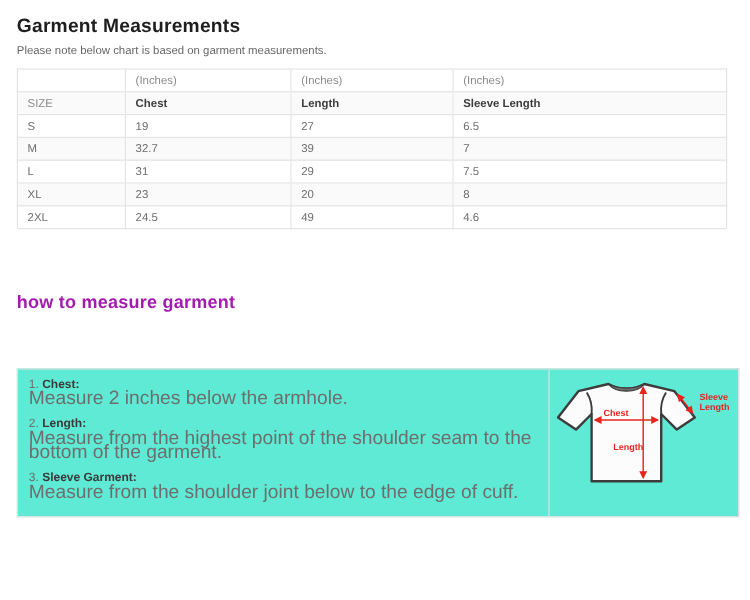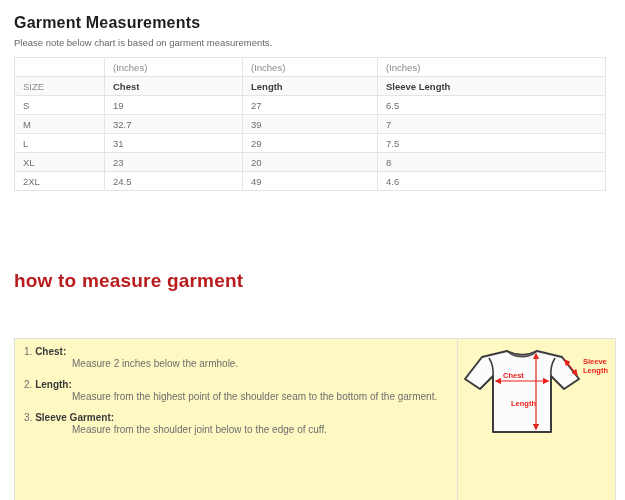--- a/index.html
+++ b/index.html
@@ -40,45 +40,44 @@
     white-space:nowrap;
     overflow:hidden;
   }
   table.size-chart tr:nth-child(even) td,
   table.size-chart tr:nth-child(even) th { background:#fafafa; }
   table.size-chart .col-head { font-weight:700; color:#3c3c3c; }
   table.size-chart .size-head { color:#8a8a8a; font-weight:400; }
   table.size-chart .units { color:#8a8a8a; }
 
   .section-heading {
-    margin-top:79px;
-    font-size:19px; font-weight:700; color:#b91c1c;
+    margin-top:53px;
+    font-size:15px; font-weight:700; color:#a21caf;
     letter-spacing:.2px;
   }
 
   .measure-panel {
     margin-top:46px;
-    width:602px; height:169px;
+    width:602px; height:124px;
     border:1px solid #e0e0e0;
     display:flex;
-    background:#fef9c3;
+    background:#5eead4;
   }
   .instructions {
     flex:0 0 443px;
     border-right:1px solid #e0e0e0;
     padding:7px 10px 0 9px;
   }
   .instr-title {
     font-size:10px; line-height:12px; color:#6e6e6e;
   }
   .instr-title .term { font-weight:700; color:#3a3a3a; }
   .instr-desc {
-    font-size:10px; line-height:12px; color:#6e6e6e;
+    font-size:16px; line-height:12px; color:#6e6e6e;
     margin-bottom:9px;
-    margin-left:48px;
   }
   .diagram-cell {
     flex:1 1 auto;
     padding:5px 0 0 3px;
   }
   .diagram-cell svg { display:block; }
   .red-label { font-size:7.5px; font-weight:700; }
 </style>
 </head>
 <body>

